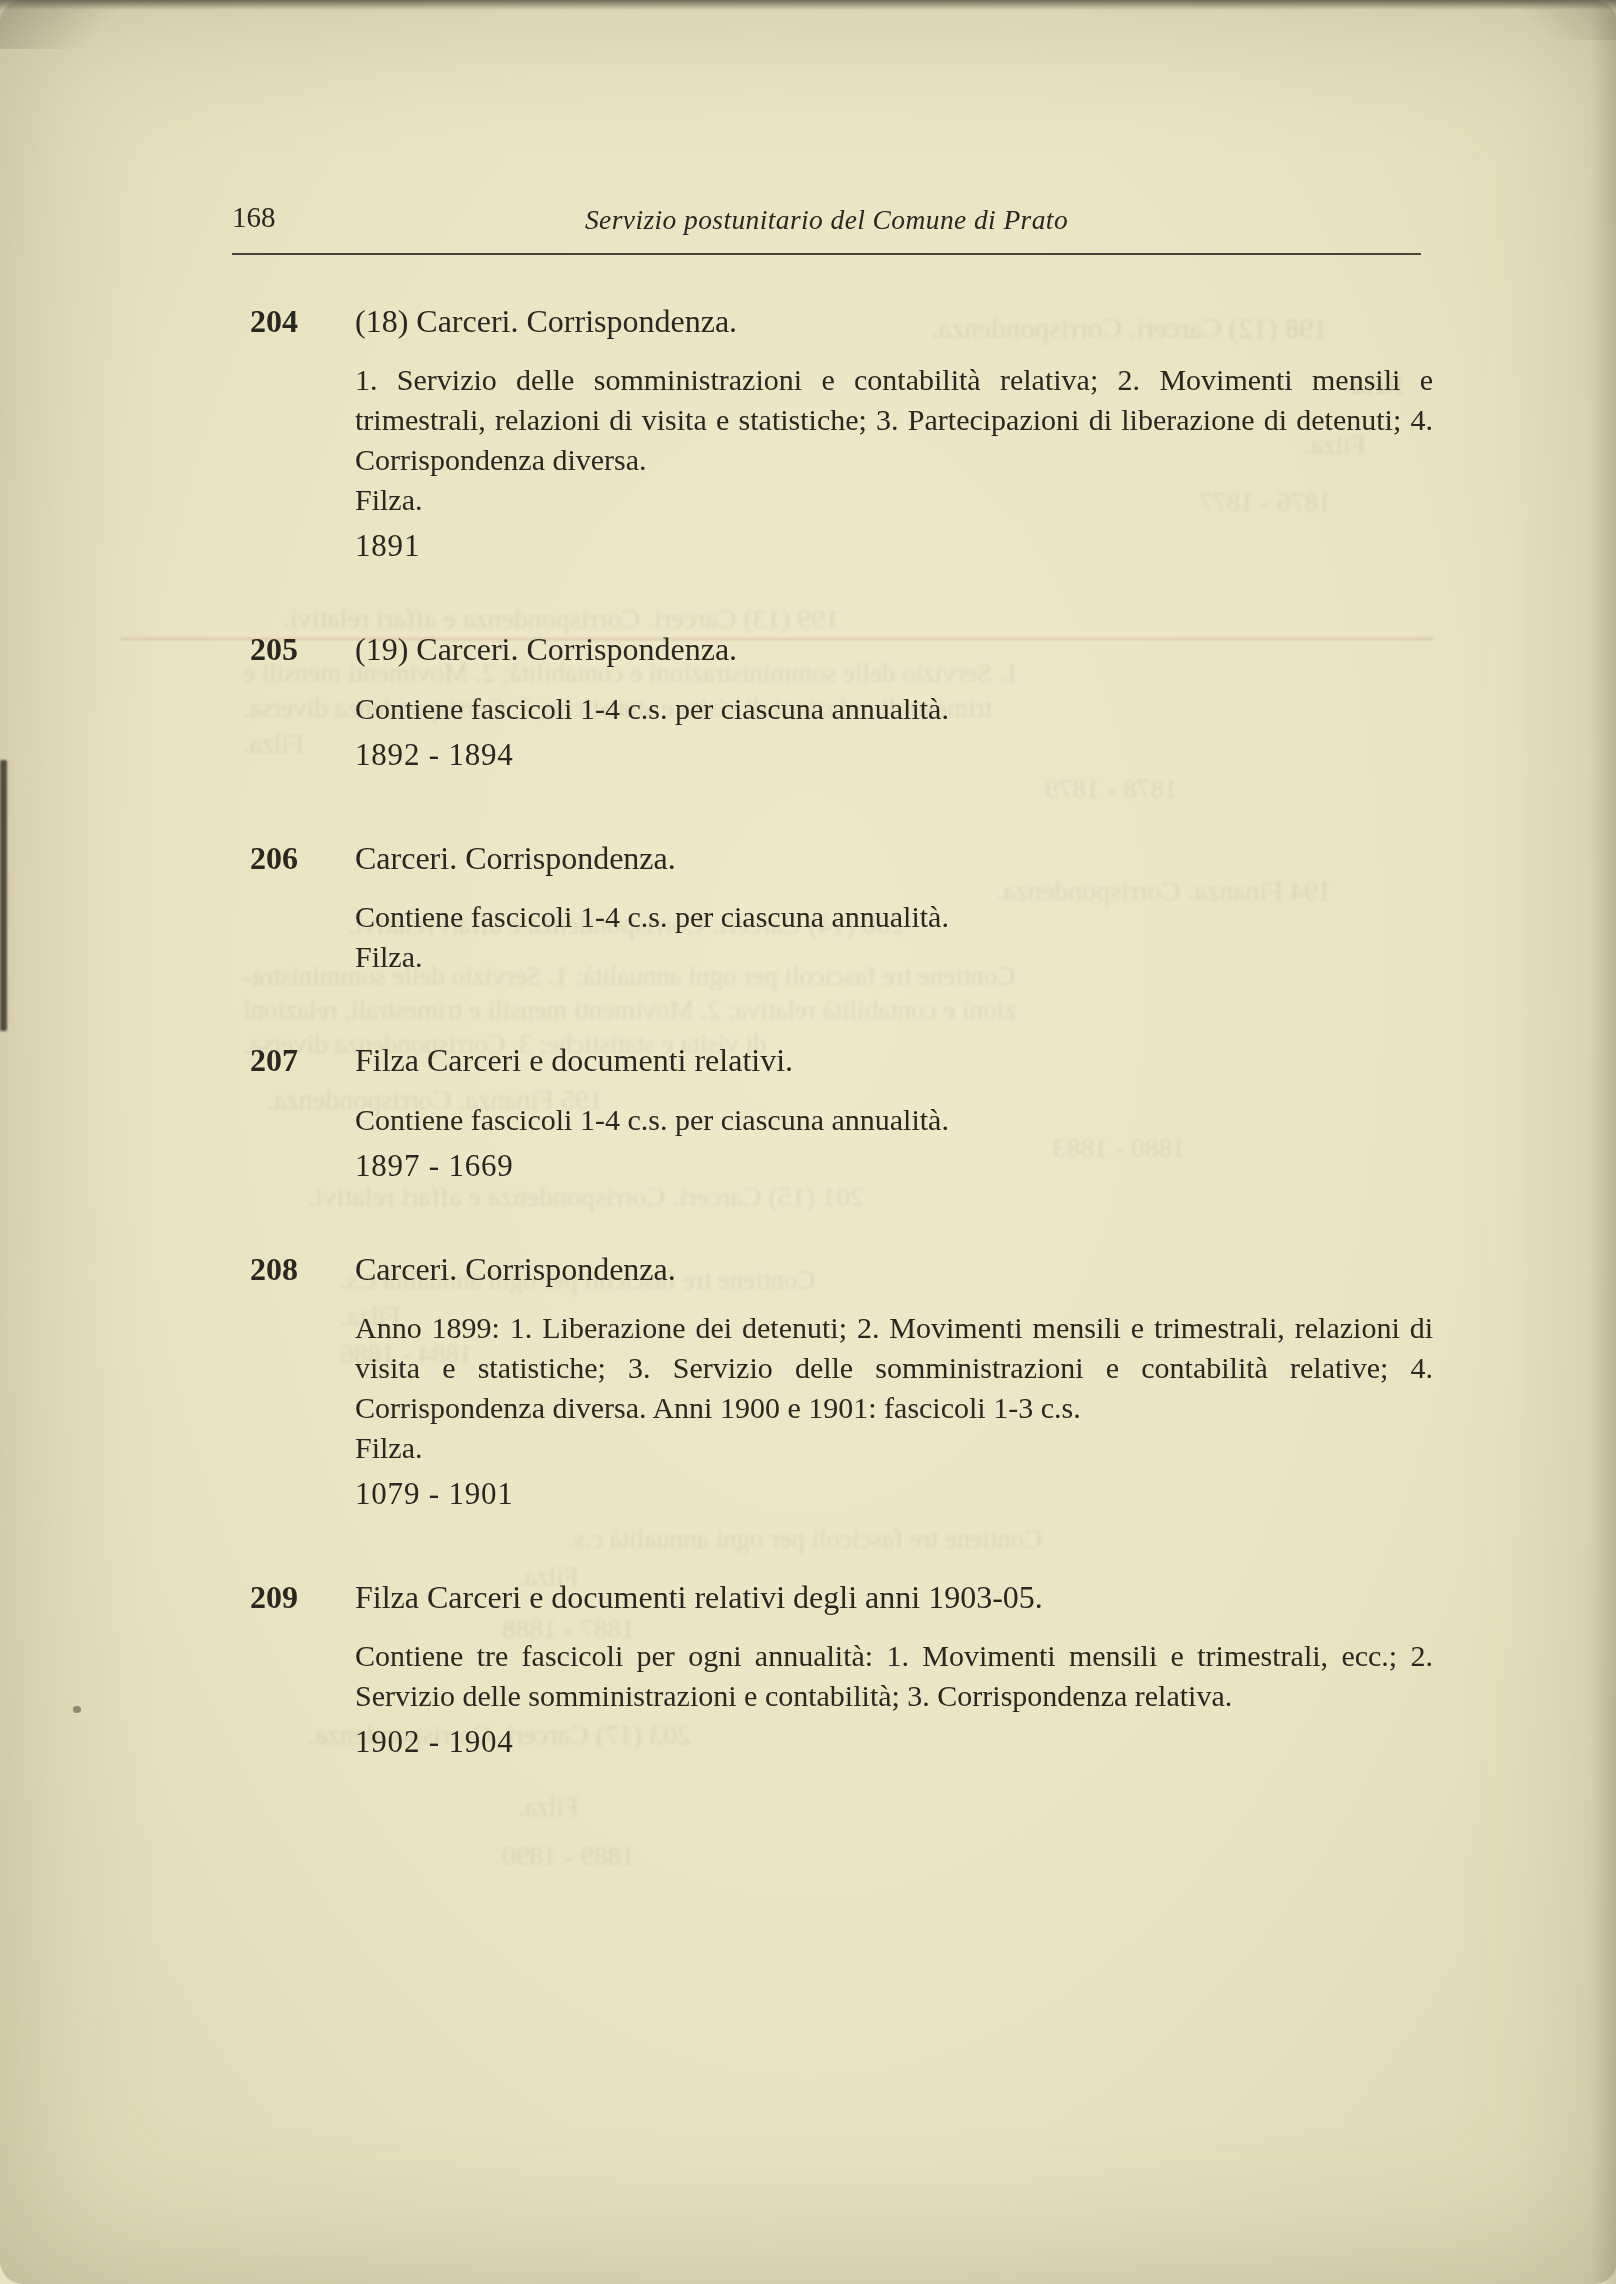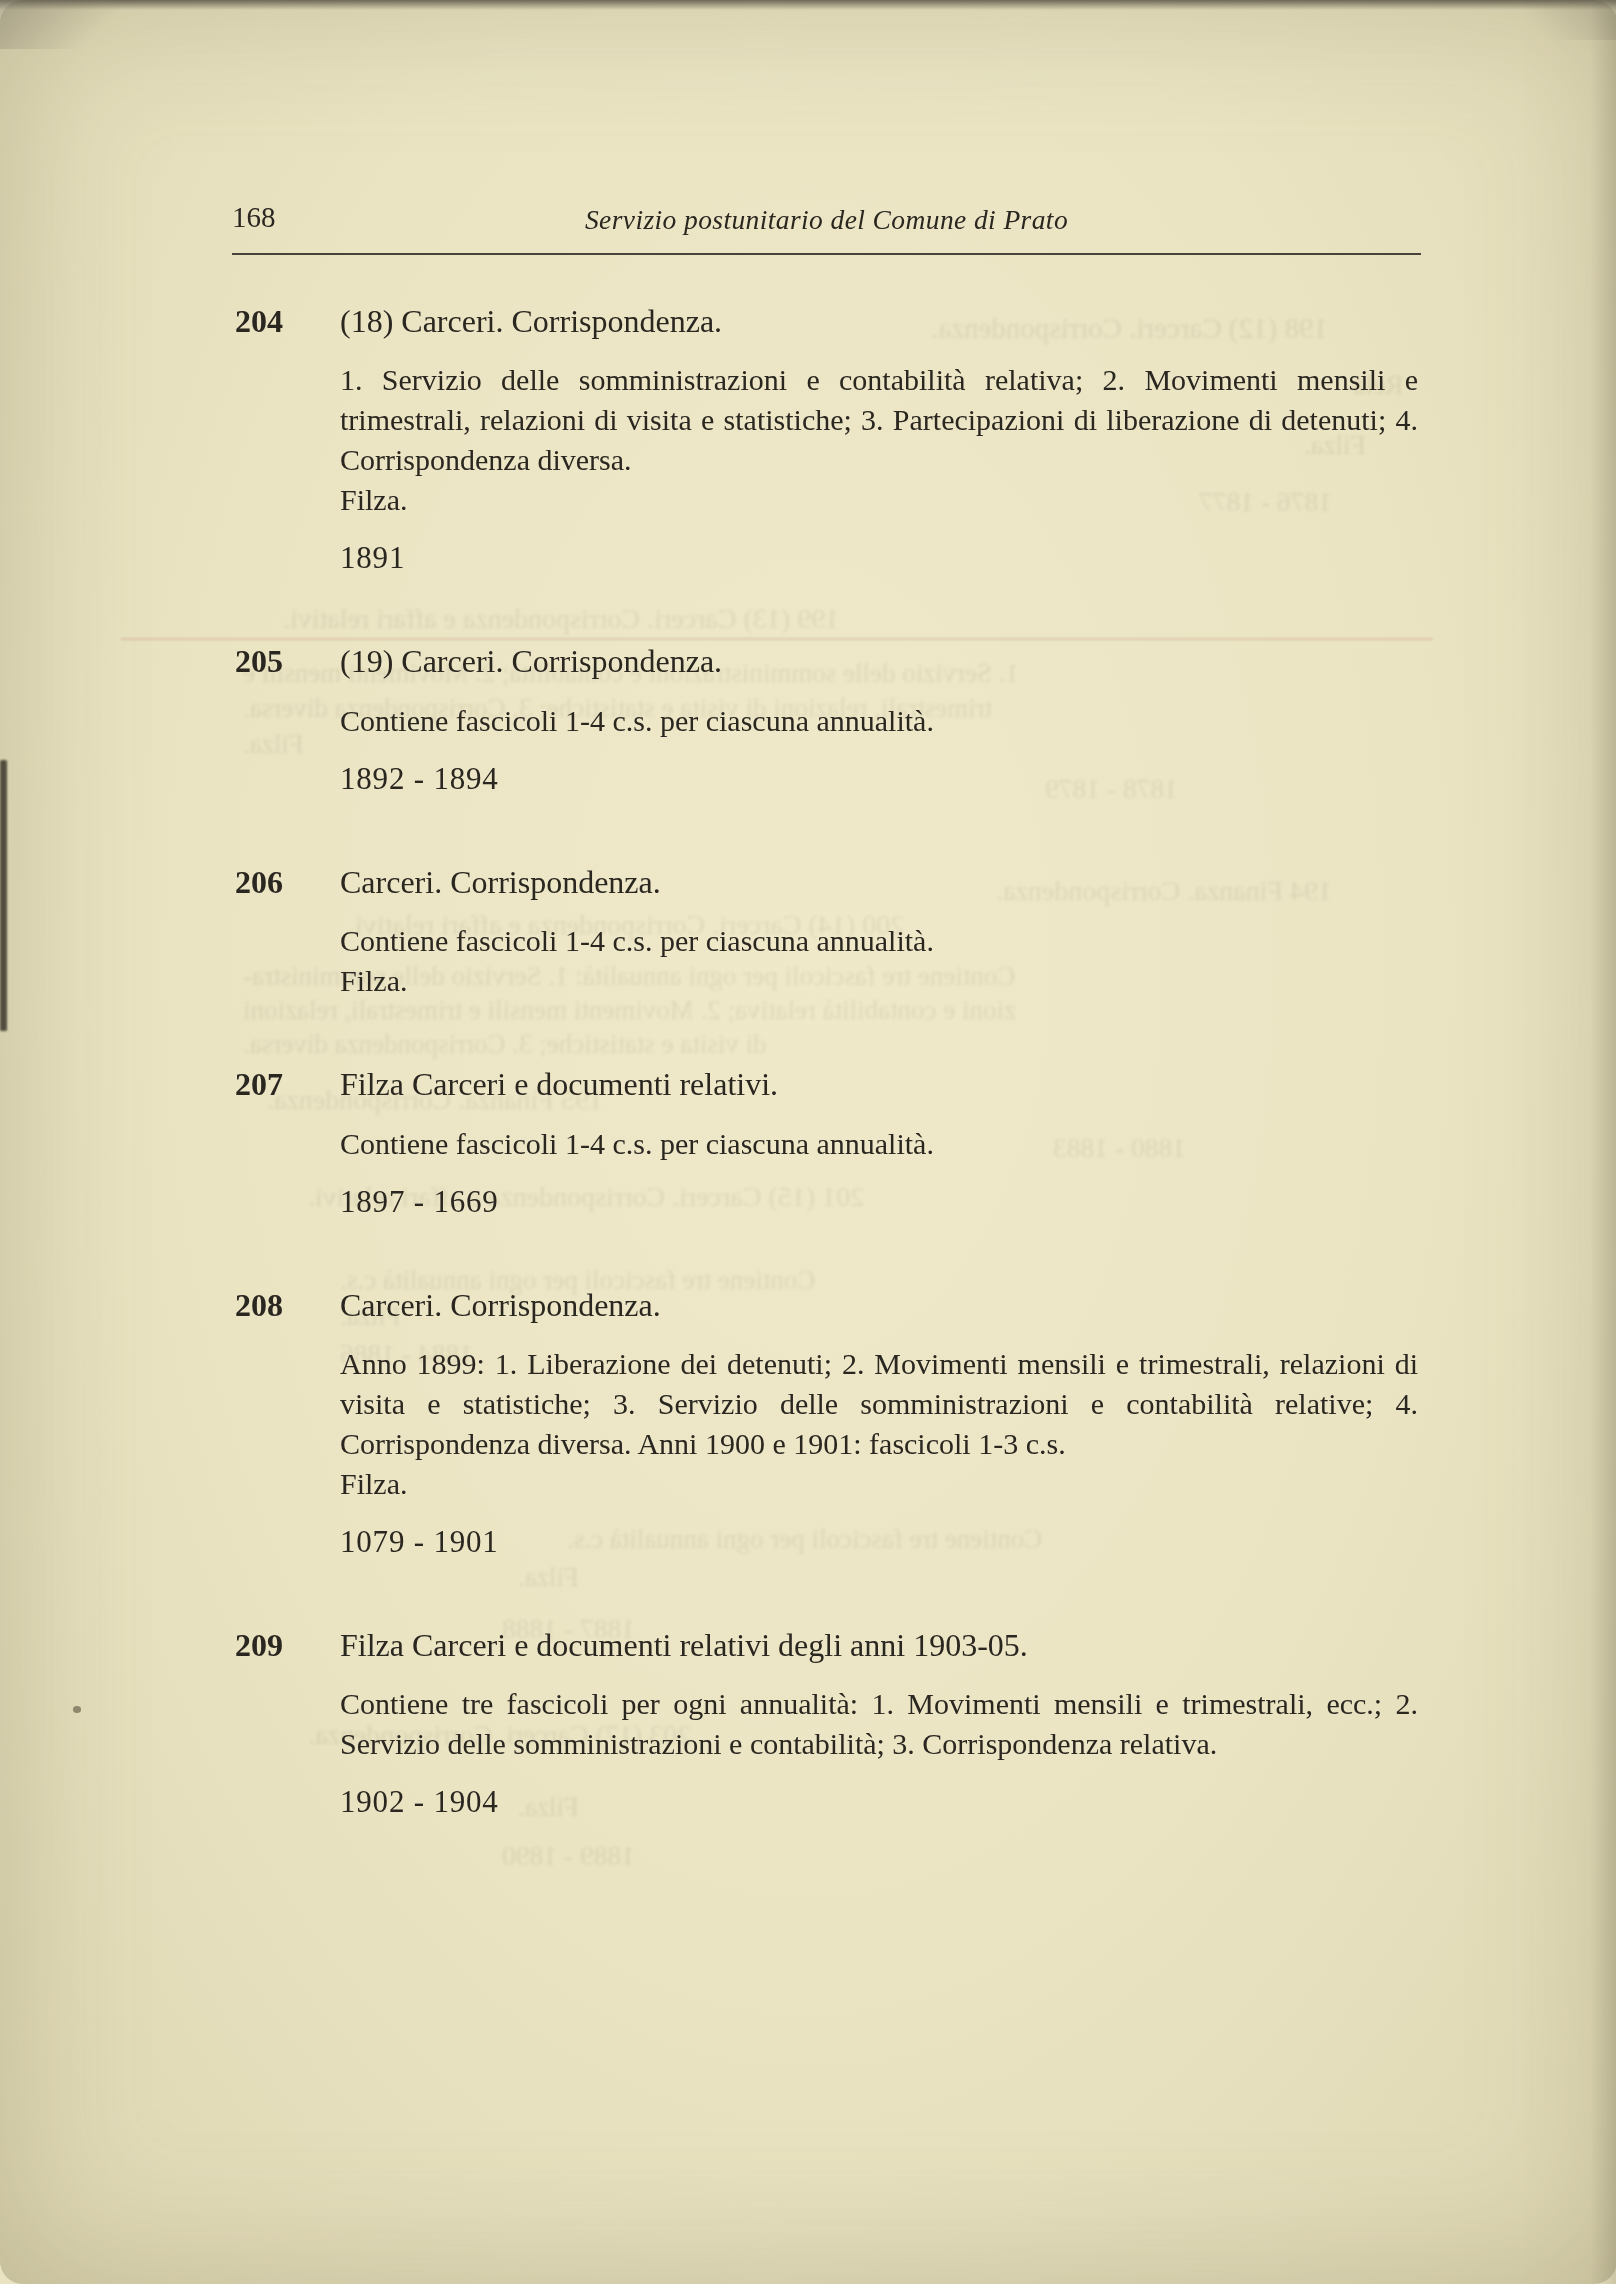--- a/index.html
+++ b/index.html
@@ -37,27 +37,27 @@
     filter:blur(1.6px);transform:scaleX(-1);
     font-family:"Liberation Serif","DejaVu Serif",serif;
   }
   
   .page-number{position:absolute;left:232px;top:201px;font-size:29px;}
   .running-title{position:absolute;left:232px;top:204px;width:1189px;
     text-align:center;font-style:italic;font-size:27.5px;letter-spacing:0.4px;}
   .header-rule{position:absolute;left:232px;top:253px;width:1189px;height:1.6px;
     background:var(--rule,#47423a);}
   
-  .entries{position:absolute;left:235px;top:301px;width:1183px;}
+  .entries{position:absolute;left:250px;top:301px;width:1183px;}
   .entry{display:grid;grid-template-columns:105px 1fr;margin-bottom:63px;}
   .entry-number{font-weight:bold;font-size:32px;line-height:40px;}
   .entry-title{font-size:32px;line-height:40px;margin-bottom:19.4px;}
   .entry-body{font-size:30px;line-height:40px;text-align:justify;}
   .entry-format{font-size:30px;line-height:40px;}
-  .entry-dates{font-size:31px;line-height:40px;margin-top:18px;letter-spacing:0.8px;}
+  .entry-dates{font-size:31px;line-height:40px;margin-top:6px;letter-spacing:0.8px;}
 </style>
 </head>
 <body>
 
 <div class="page">
 
   <div class="ghost-layer">
       <span class="ghost-line" style="left: 931px; top: 312px; font-size: 29px;">198  (12) Carceri. Corrispondenza.</span>
       <span class="ghost-line" style="left: 1344px; top: 369px; font-size: 27.5px;">Rela-</span>
       <span class="ghost-line" style="left: 1304px; top: 429px; font-size: 27.5px;">Filza.</span>

